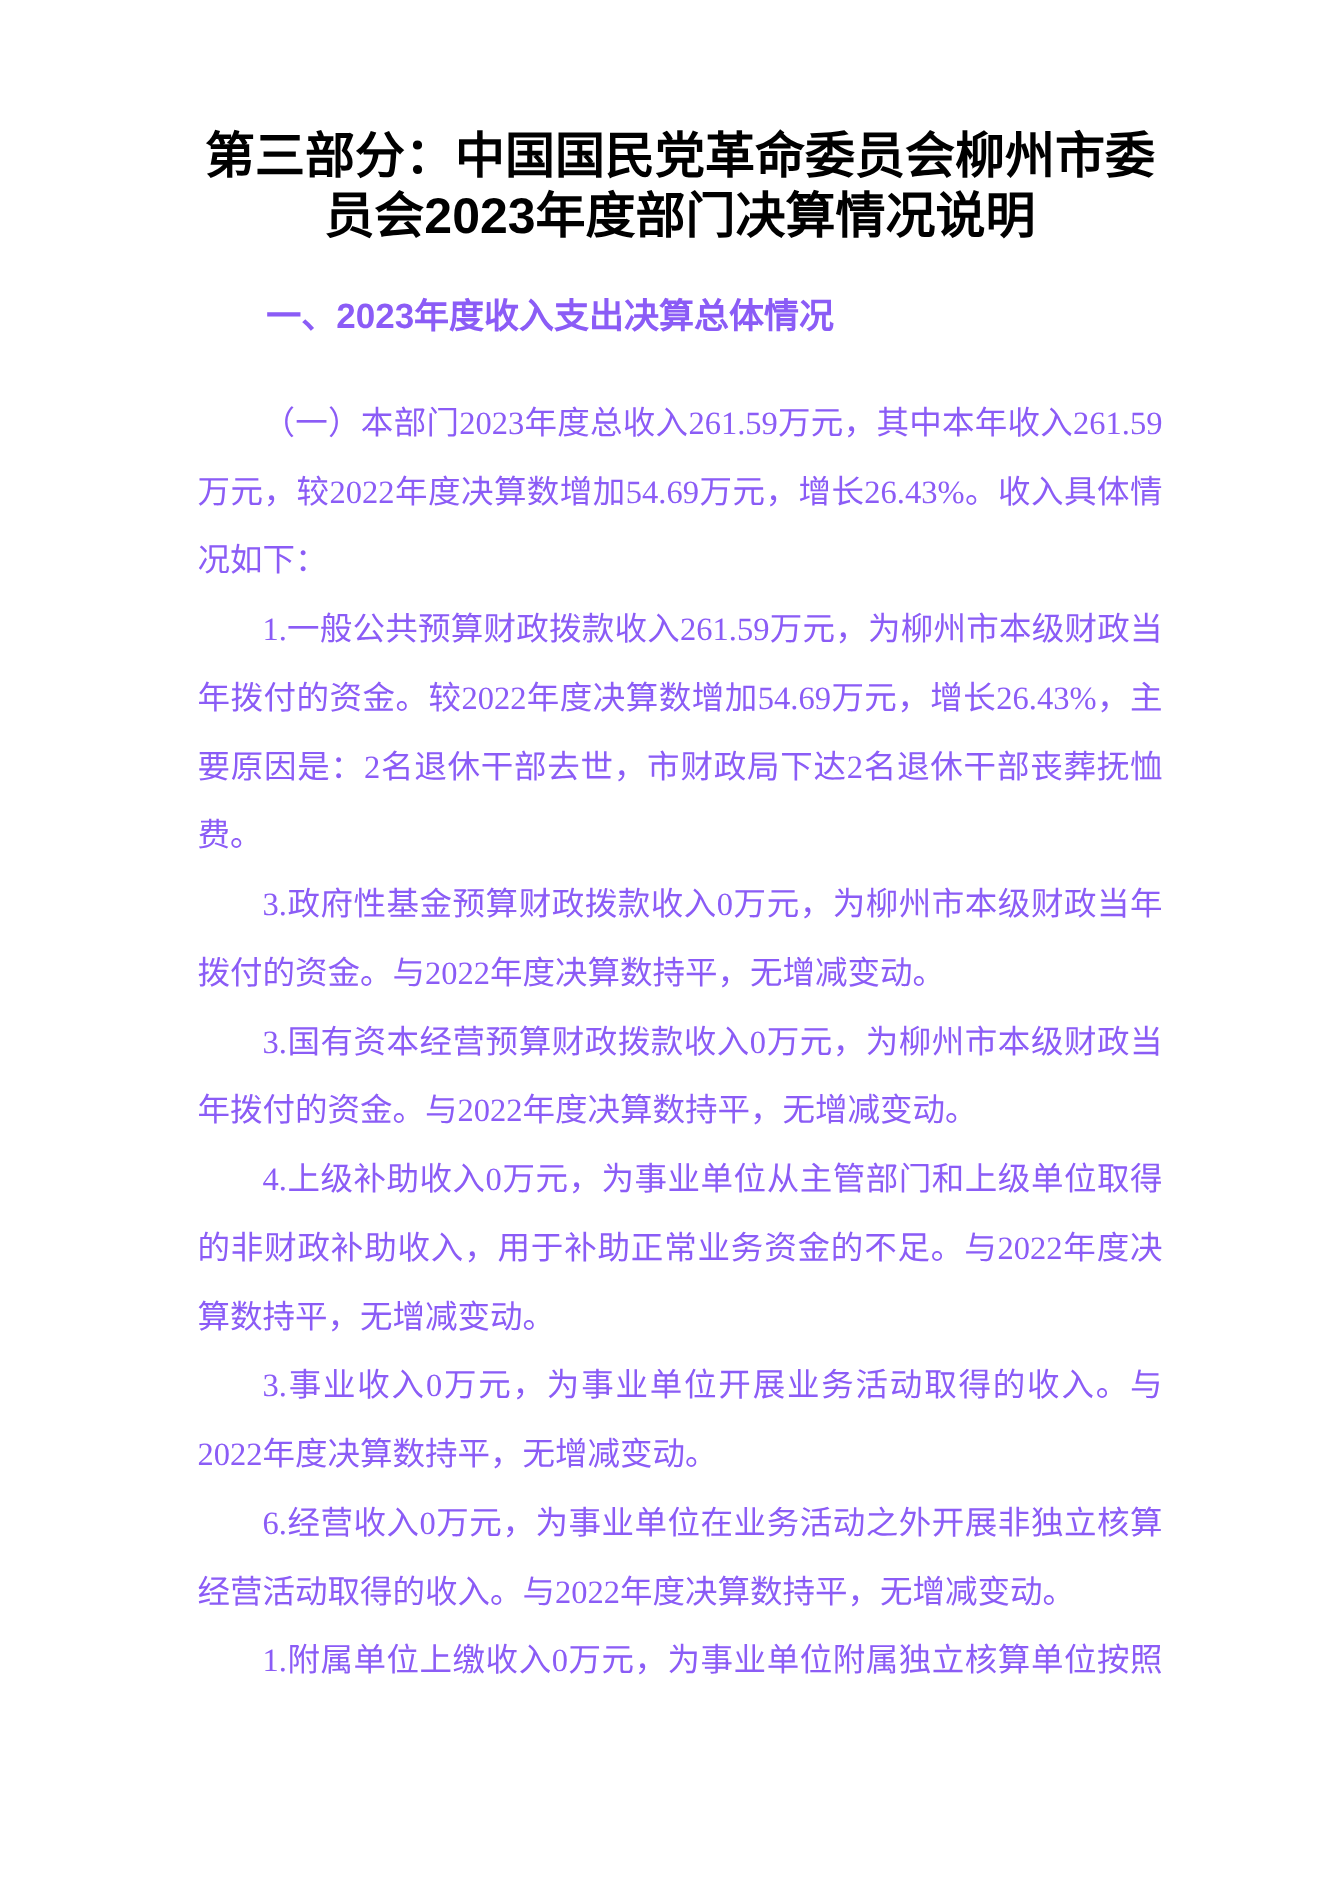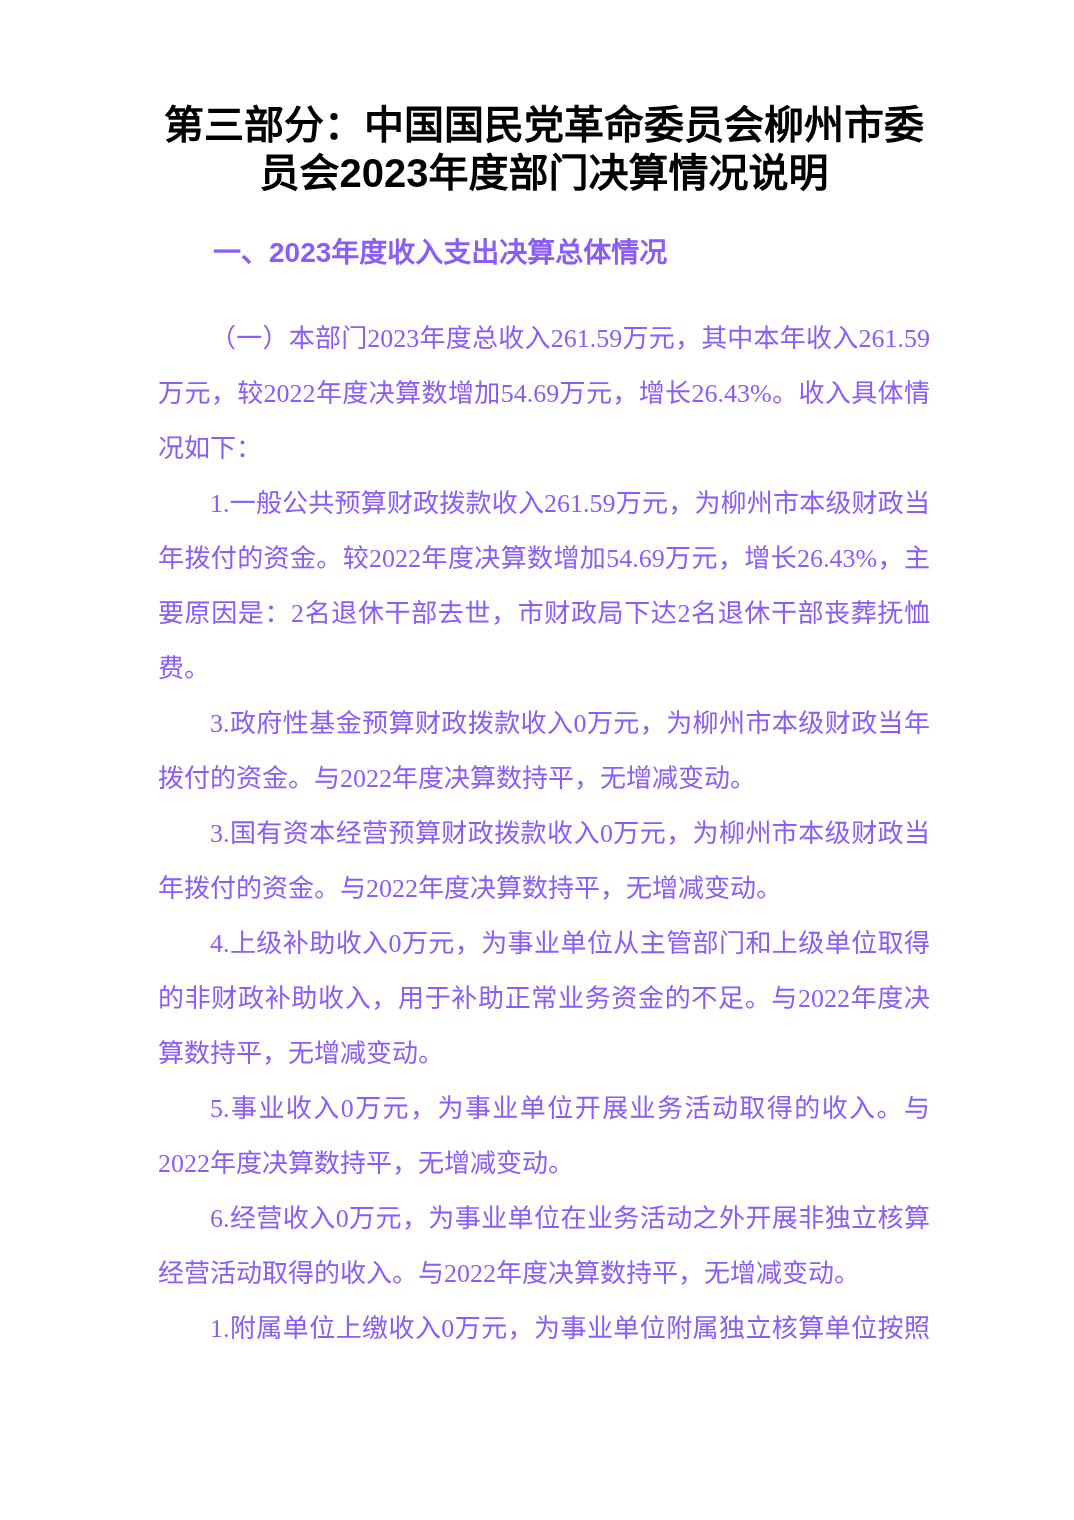--- a/index.html
+++ b/index.html
@@ -83,21 +83,21 @@
   </header>
 
   <h2 class="section-heading">一、2023年度收入支出决算总体情况</h2>
 
   <main class="body-text">
     <p>（一）本部门2023年度总收入261.59万元，其中本年收入261.59万元，较2022年度决算数增加54.69万元，增长26.43%。收入具体情况如下：</p>
     <p>1.一般公共预算财政拨款收入261.59万元，为柳州市本级财政当年拨付的资金。较2022年度决算数增加54.69万元，增长26.43%，主要原因是：2名退休干部去世，市财政局下达2名退休干部丧葬抚恤费。</p>
     <p>3.政府性基金预算财政拨款收入0万元，为柳州市本级财政当年拨付的资金。与2022年度决算数持平，无增减变动。</p>
     <p>3.国有资本经营预算财政拨款收入0万元，为柳州市本级财政当年拨付的资金。与2022年度决算数持平，无增减变动。</p>
     <p>4.上级补助收入0万元，为事业单位从主管部门和上级单位取得的非财政补助收入，用于补助正常业务资金的不足。与2022年度决算数持平，无增减变动。</p>
-    <p>5.事业收入0万元，为事业单位开展业务活动取得的收入。与2022年度决算数持平，无增减变动。</p>
+    <p>3.事业收入0万元，为事业单位开展业务活动取得的收入。与2022年度决算数持平，无增减变动。</p>
     <p>6.经营收入0万元，为事业单位在业务活动之外开展非独立核算经营活动取得的收入。与2022年度决算数持平，无增减变动。</p>
     <p>1.附属单位上缴收入0万元，为事业单位附属独立核算单位按照有关规定上缴的收入。与2022年度决算数持平，无增减变动。</p>
   </main>
 
   <footer class="page-footer">
     <span>- 11 -</span>
   </footer>
 
 </div>
 

